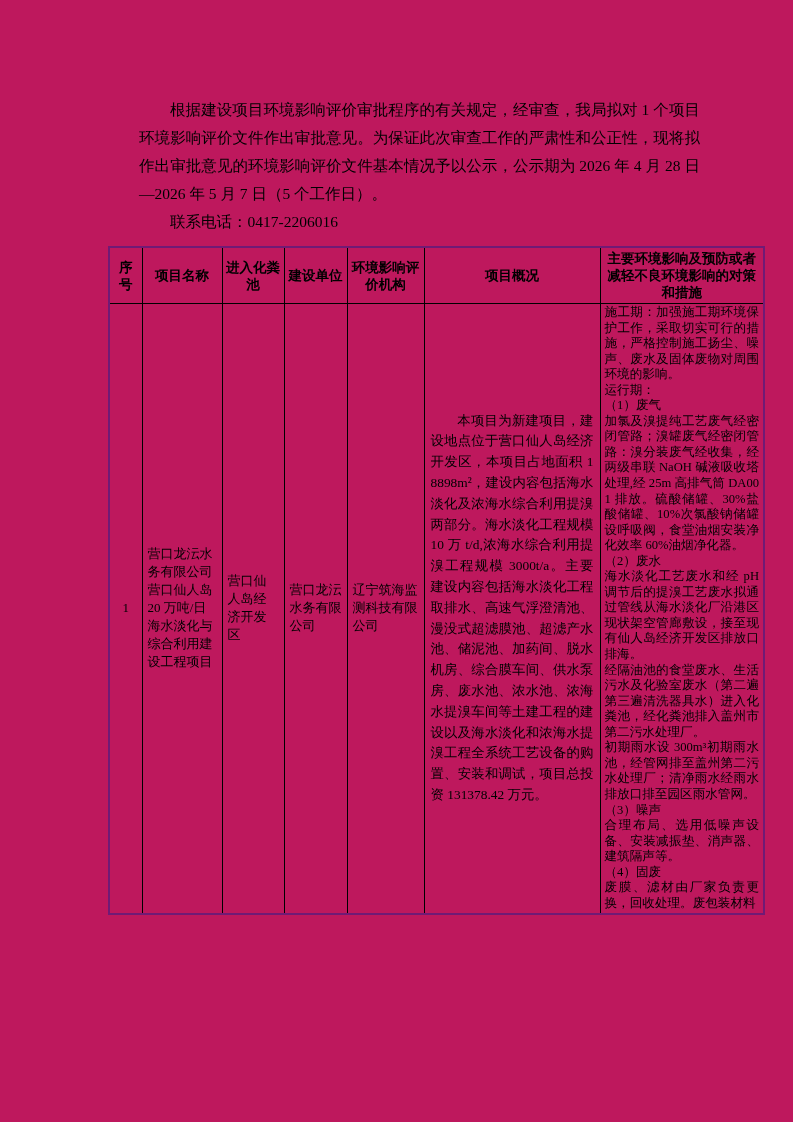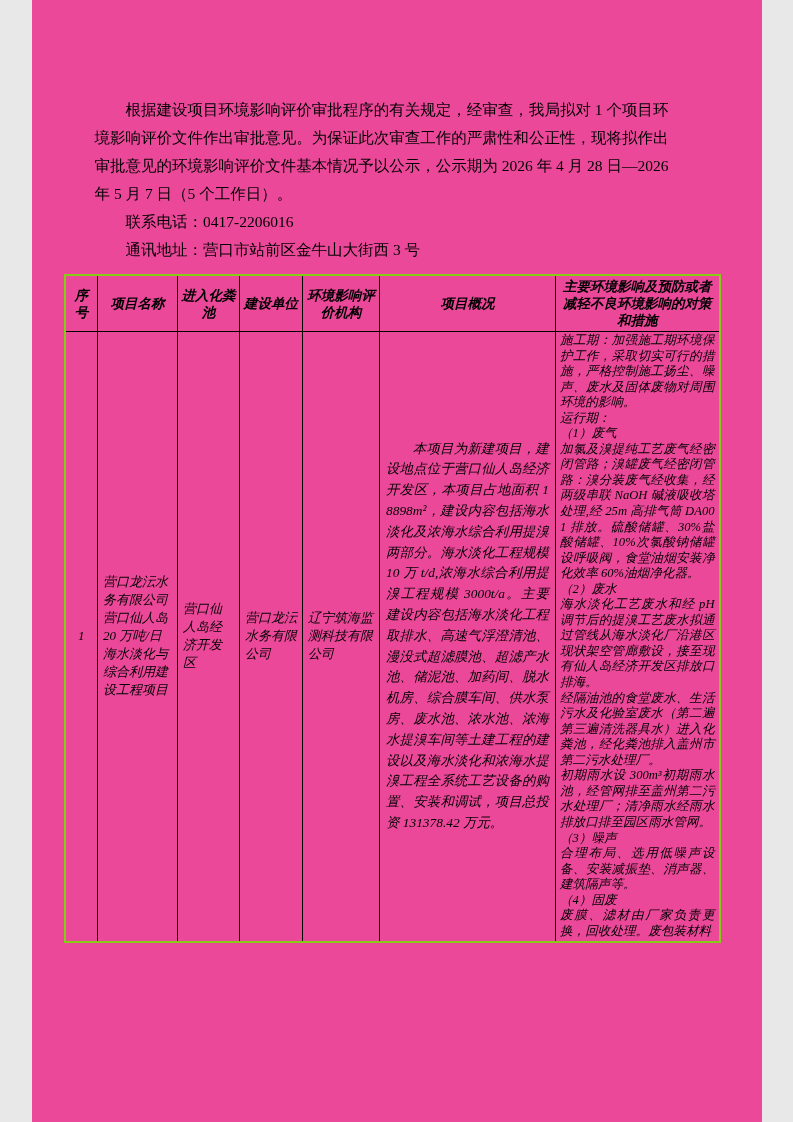--- a/index.html
+++ b/index.html
@@ -1,42 +1,41 @@
 <!DOCTYPE html>
 <html><head>
 <meta charset="utf-8">
 <style>
   * { box-sizing: border-box; }
   html, body { margin: 0; padding: 0; background: #e8e8e8; }
   .page {
     position: relative;
-    width: 730px;
+    width: 793px;
     height: 1122px;
     margin: 0 auto;
-    background: #ec4899;
+    background: #be185d;
     color: #000;
     font-family: "Liberation Serif", "DejaVu Serif", serif;
-    padding: 96px 66px 0 32px;
+    padding: 96px 66px 0 108px;
     overflow: hidden;
   }
   .para {
     margin: 0 27px 0 31px;
     font-size: 15.5px;
     line-height: 28px;
     text-align: justify;
     text-indent: 2em;
     word-break: break-all;
   }
   table.projects-table {
     width: 655px;
     table-layout: fixed;
     border-collapse: collapse;
     margin-top: 10px;
-    border: 2px solid #84cc16;
-    font-style: italic;
+    border: 2px solid #701a75;
   }
   .projects-table th, .projects-table td {
     border: 1px solid #000;
     word-break: break-all;
   }
   .projects-table th {
     font-size: 13.5px;
     line-height: 17px;
     font-weight: bold;
     text-align: center;
@@ -71,21 +70,20 @@
     overflow: hidden;
   }
 </style>
 </head>
 <body>
 
 <div class="page">
 
   <p class="para">根据建设项目环境影响评价审批程序的有关规定，经审查，我局拟对 1 个项目环境影响评价文件作出审批意见。为保证此次审查工作的严肃性和公正性，现将拟作出审批意见的环境影响评价文件基本情况予以公示，公示期为 2026 年 4 月 28 日—2026 年 5 月 7 日（5 个工作日）。</p>
   <p class="para">联系电话：0417-2206016</p>
-  <p class="para">通讯地址：营口市站前区金牛山大街西 3 号</p>
 
   <table class="projects-table">
     <colgroup>
       <col style="width:33px">
       <col style="width:80px">
       <col style="width:62px">
       <col style="width:63px">
       <col style="width:77px">
       <col style="width:176px">
       <col style="width:164px">

